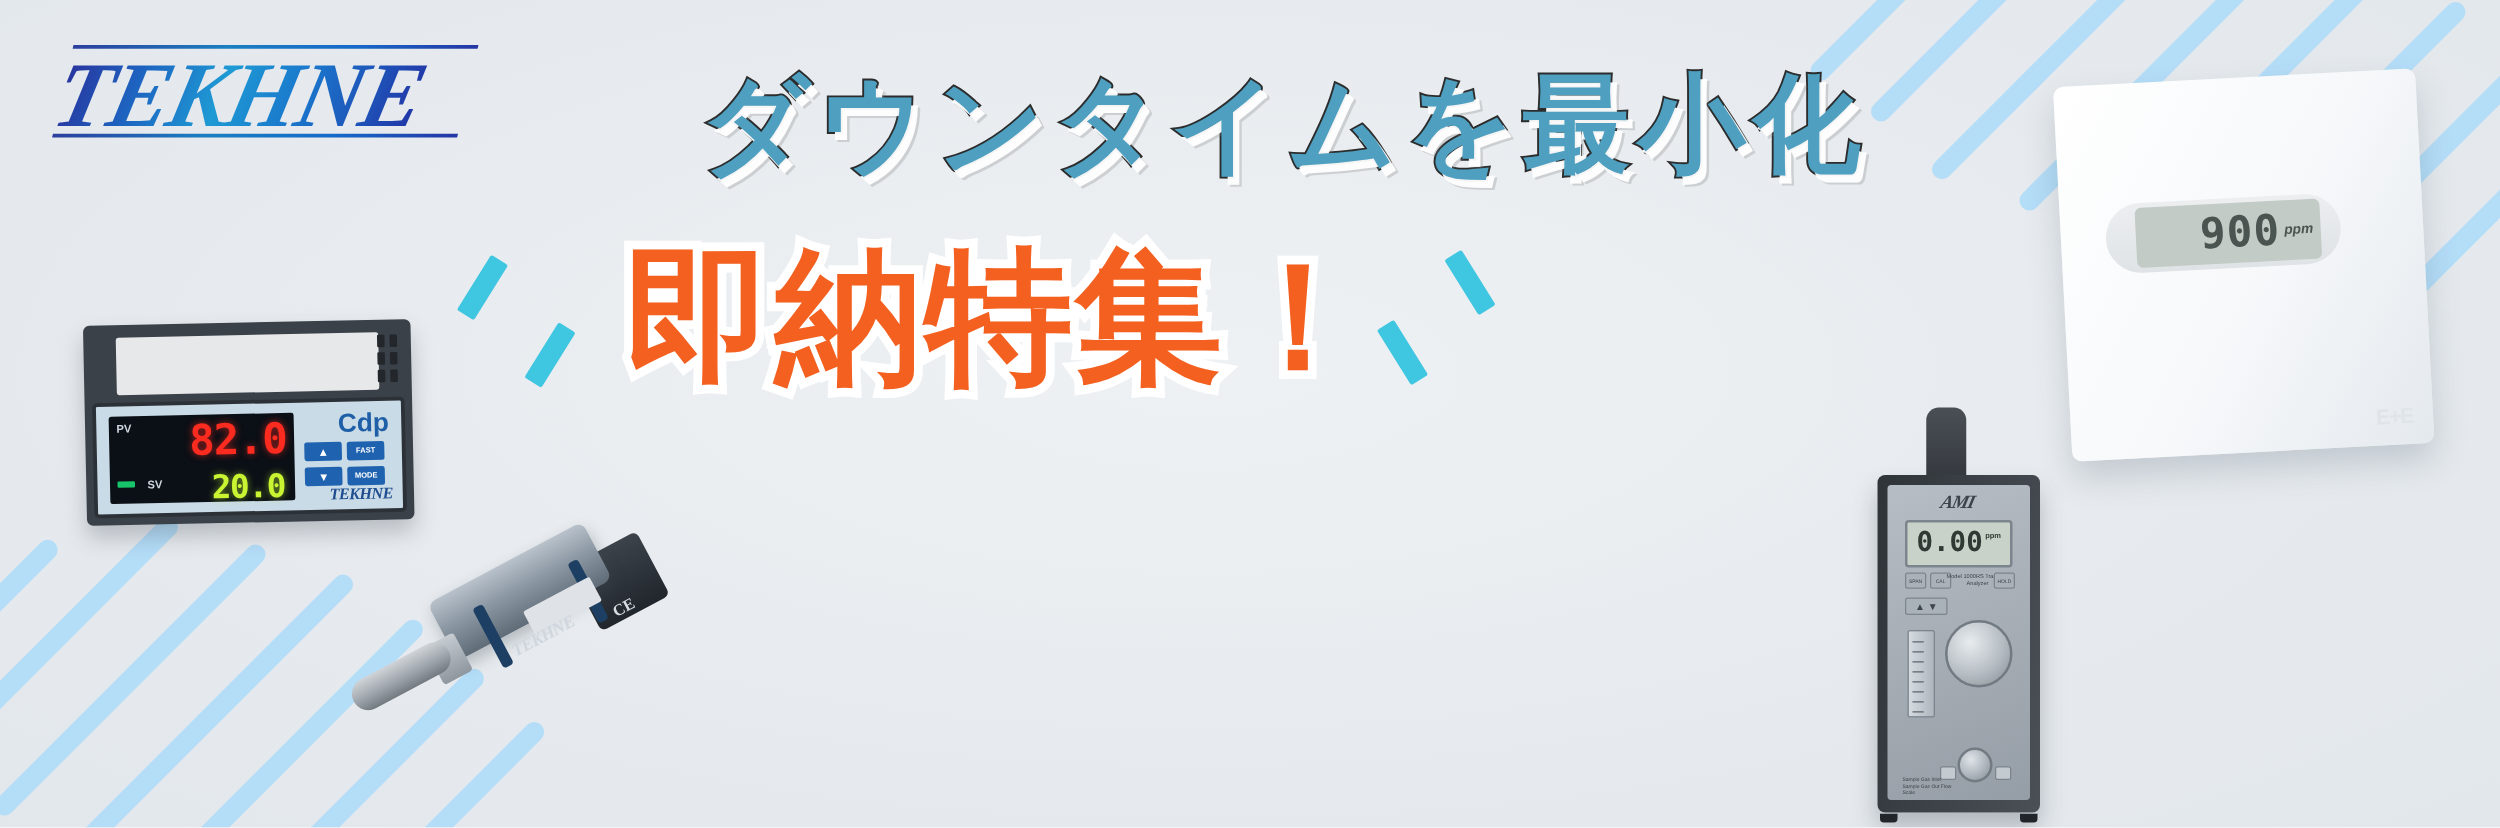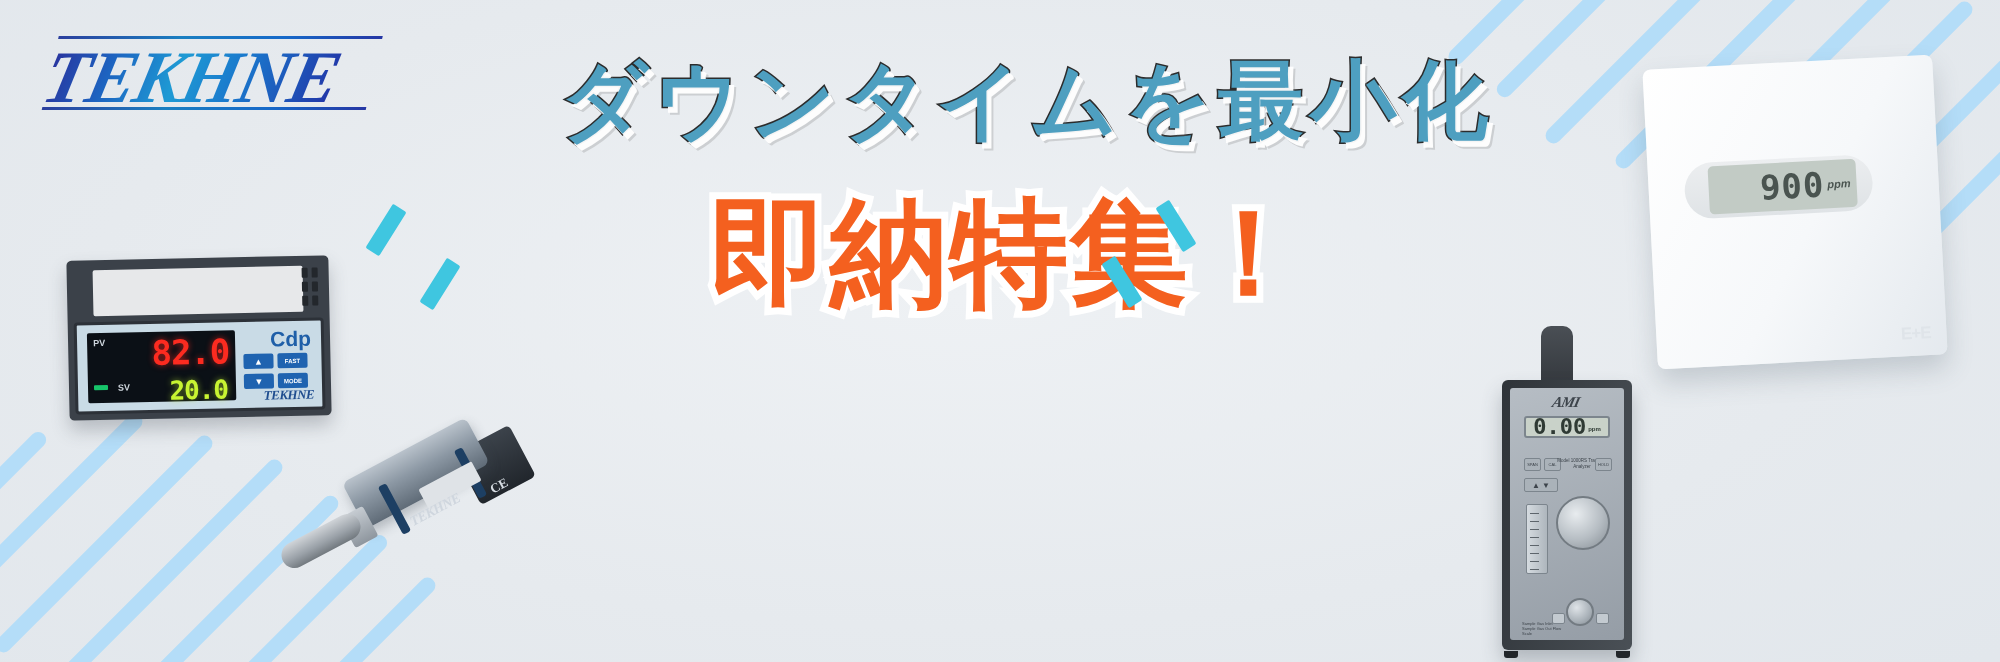--- a/index.html
+++ b/index.html
@@ -64,21 +64,21 @@
     color:#4e9fc0;
     -webkit-text-stroke:3px #2c2c2c;
     paint-order:stroke fill;
     text-shadow: 5px 6px 0 rgba(255,255,255,.95), 7px 8px 0 rgba(120,120,120,.25);
     white-space:nowrap;
   }
 
   
   .maintitle{
     position:absolute; left:500px; top:188px;
-    width:1020px; text-align:center;
+    width:1020px; text-align:left;
     font-family:"DejaVu Sans","Liberation Sans",sans-serif;
     font-weight:700;
     font-size:118px; line-height:130px;
     letter-spacing:2px;
     color:#f4601f;
     -webkit-text-stroke:14px #ffffff;
     paint-order:stroke fill;
     white-space:nowrap;
   }
 
@@ -254,21 +254,21 @@
     position:absolute; left:24px; top:62px; right:18px; bottom:16px;
     background:linear-gradient(160deg,#b6bdc4,#959da6);
     border-radius:3px;
   }
   .analyzer .logo{
     position:absolute; left:34px; top:6px;
     font-family:"Liberation Serif",serif; font-style:italic; font-weight:700;
     font-size:15px; color:#3d444b; letter-spacing:-1px;
   }
   .analyzer .lcd{
-    position:absolute; left:14px; top:28px; right:14px; height:22px;
+    position:absolute; left:14px; top:28px; right:14px; height:38px;
     background:#c9d2c9; border:2px solid #7c858d; border-radius:3px;
     display:flex; align-items:center; justify-content:center; gap:2px;
   }
   .analyzer .lcd .val{
     font-family:"DejaVu Sans Mono","Liberation Mono",monospace;
     font-weight:700; font-size:22px; line-height:22px; color:#2f3a34; letter-spacing:0;
   }
   .analyzer .lcd .unit{ font-size:6px; font-weight:700; color:#2f3a34; align-self:flex-start; margin-top:8px; }
   .analyzer .minibtn{
     position:absolute; width:17px; height:13px; background:#aab2b9;

